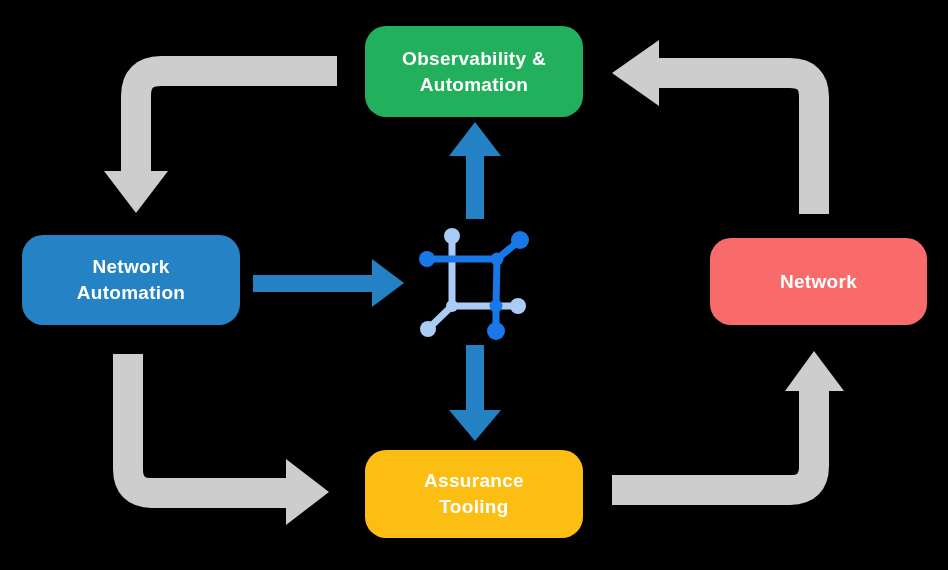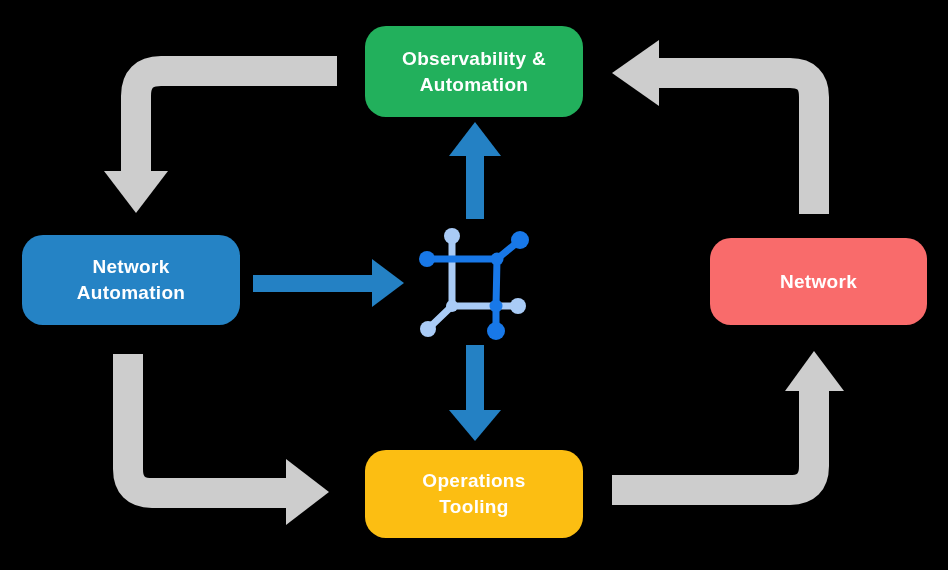--- a/index.html
+++ b/index.html
@@ -128,17 +128,17 @@
   <div class="node" id="node-operations" style="background: rgb(37, 131, 197);">
     <span>Network</span>
     <span>Automation</span>
   </div>
 
   <div class="node" id="node-infrastructure" style="background: rgb(249, 107, 107);">
     <span>Network</span>
   </div>
 
   <div class="node" id="node-tooling" style="background: rgb(252, 190, 18);">
-    <span>Operations</span>
+    <span>Assurance</span>
     <span>Tooling</span>
   </div>
 
 </div>
 
 </body></html>

